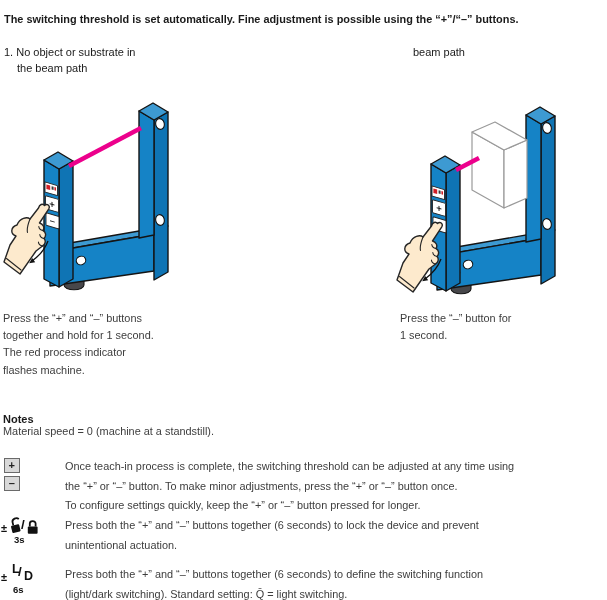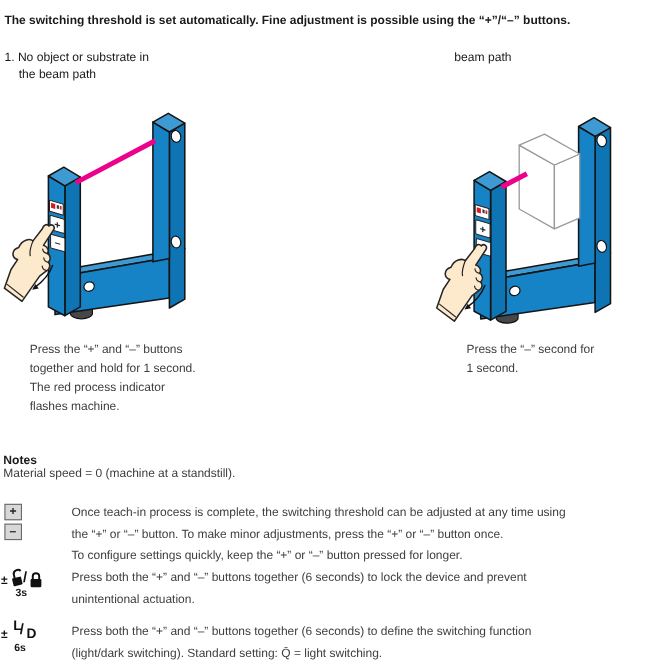--- a/index.html
+++ b/index.html
@@ -2,21 +2,21 @@
 <html><head>
 <meta charset="utf-8">
 <style>
   html,body{margin:0;padding:0;background:#fff;}
   .page{position:relative;width:607px;height:600px;background:#fff;overflow:hidden;
         font-family:"Liberation Sans",sans-serif;color:#1a1a1a;}
   .abs{position:absolute;}
   .lead{left:4px;top:2px;width:602px;font-size:10.9px;font-weight:bold;letter-spacing:0;}
   .fig-title{font-size:11px;font-weight:normal;line-height:15.5px;}
   .fig-title .t2{margin-left:13px;}
-  .caption{font-size:10.9px;line-height:17.2px;color:#3d3d3d;margin-left:24px;}
+  .caption{font-size:10.9px;line-height:17.2px;color:#3d3d3d;}
   .notes-heading{left:3px;top:413px;font-size:11px;font-weight:bold;}
   .notes-intro{left:3px;top:425px;font-size:10.9px;color:#3d3d3d;}
   .note-text{font-size:10.9px;line-height:19.5px;color:#3d3d3d;margin-left:28px;}
   .mini-btn{position:absolute;width:13.5px;height:12.5px;background:#d8d8d8;border:1.6px solid #6a6a6a;
             color:#222;font-size:11px;font-weight:bold;line-height:12px;text-align:center;}
   .icon-cluster{position:absolute;width:38px;height:36px;}
   .pm{position:absolute;font-weight:bold;font-size:11px;color:#111;}
   .slash{position:absolute;font-weight:bold;font-size:13.5px;color:#111;}
   .dur{position:absolute;font-weight:bold;font-size:9.5px;color:#111;}
   .ld{position:absolute;font-weight:bold;font-size:12.5px;color:#111;}
@@ -99,21 +99,21 @@
     <use href="#hand" transform="translate(88,18)"></use>
   </svg>
 
   <div class="abs caption" style="left:3px;top:310px;">
     <div>Press the “+” and “–” buttons</div>
     <div>together and hold for 1 second.</div>
     <div>The red process indicator</div>
     <div>flashes machine.</div>
   </div>
   <div class="abs caption" style="left:400px;top:310px;">
-    <div>Press the “–” second for</div>
+    <div>Press the “–” button for</div>
     <div>1 second.</div>
   </div>
 
   <div class="abs notes-heading">Notes</div>
   <div class="abs notes-intro">Material speed = 0 (machine at a standstill).</div>
 
   <div class="mini-btn" style="left:4px;top:458px;">+</div>
   <div class="mini-btn" style="left:4px;top:476px;">–</div>
   <div class="abs note-text" style="left:37px;top:457px;">
     <div>Once teach-in process is complete, the switching threshold can be adjusted at any time using</div>

